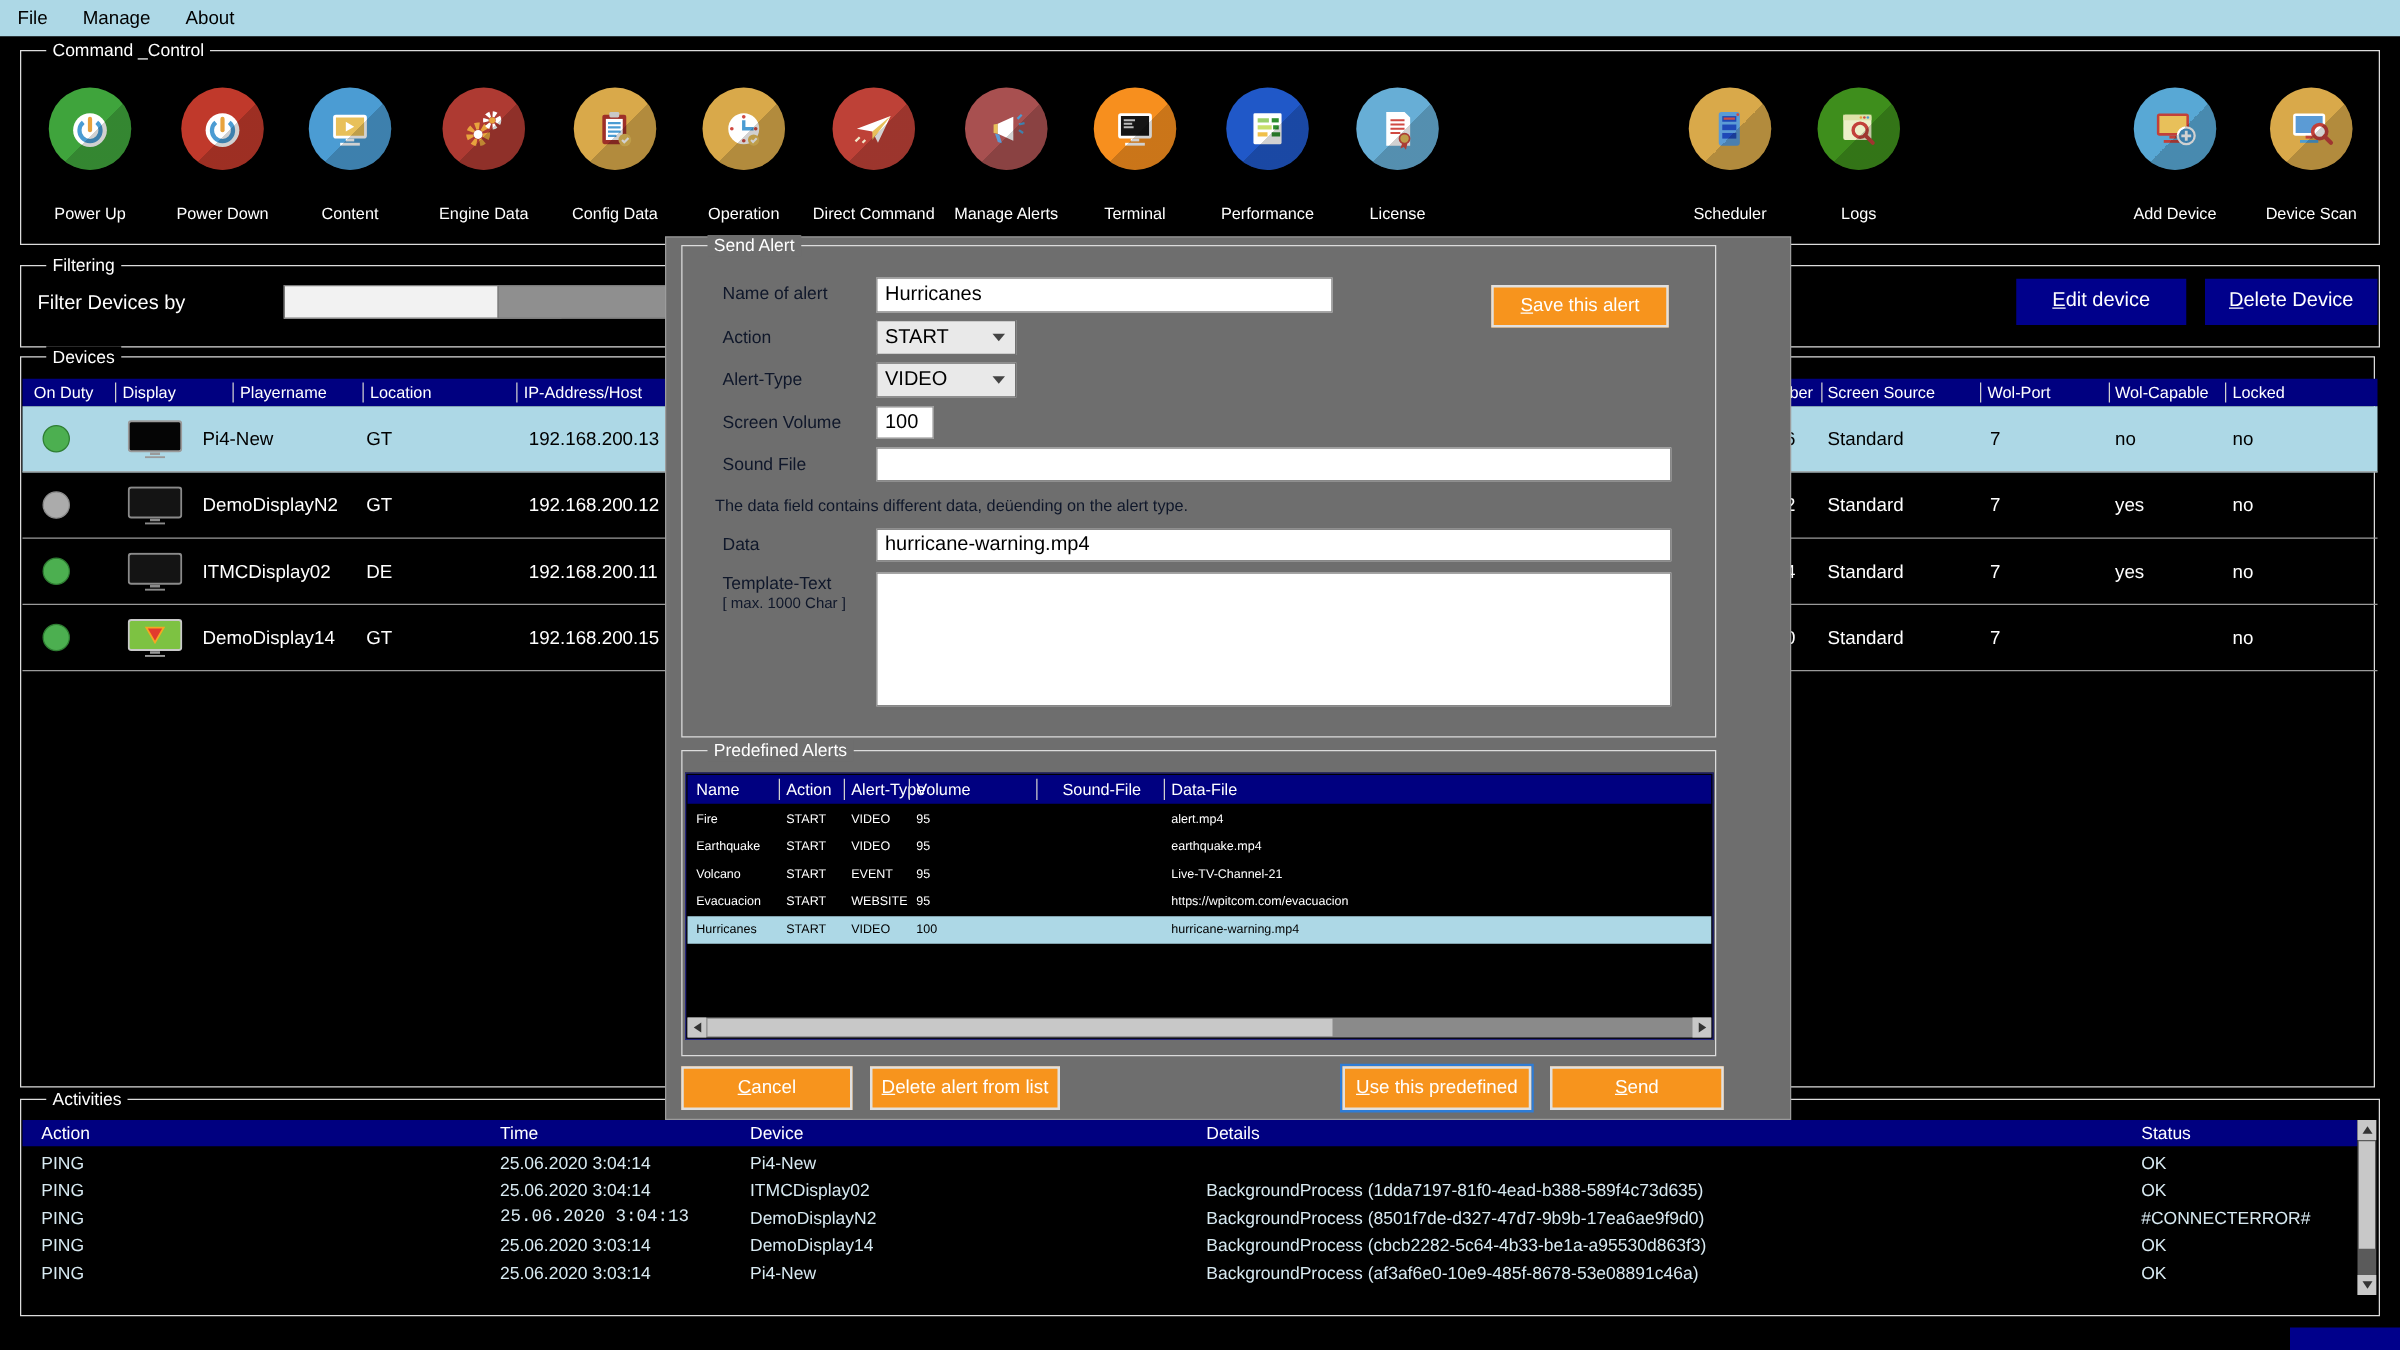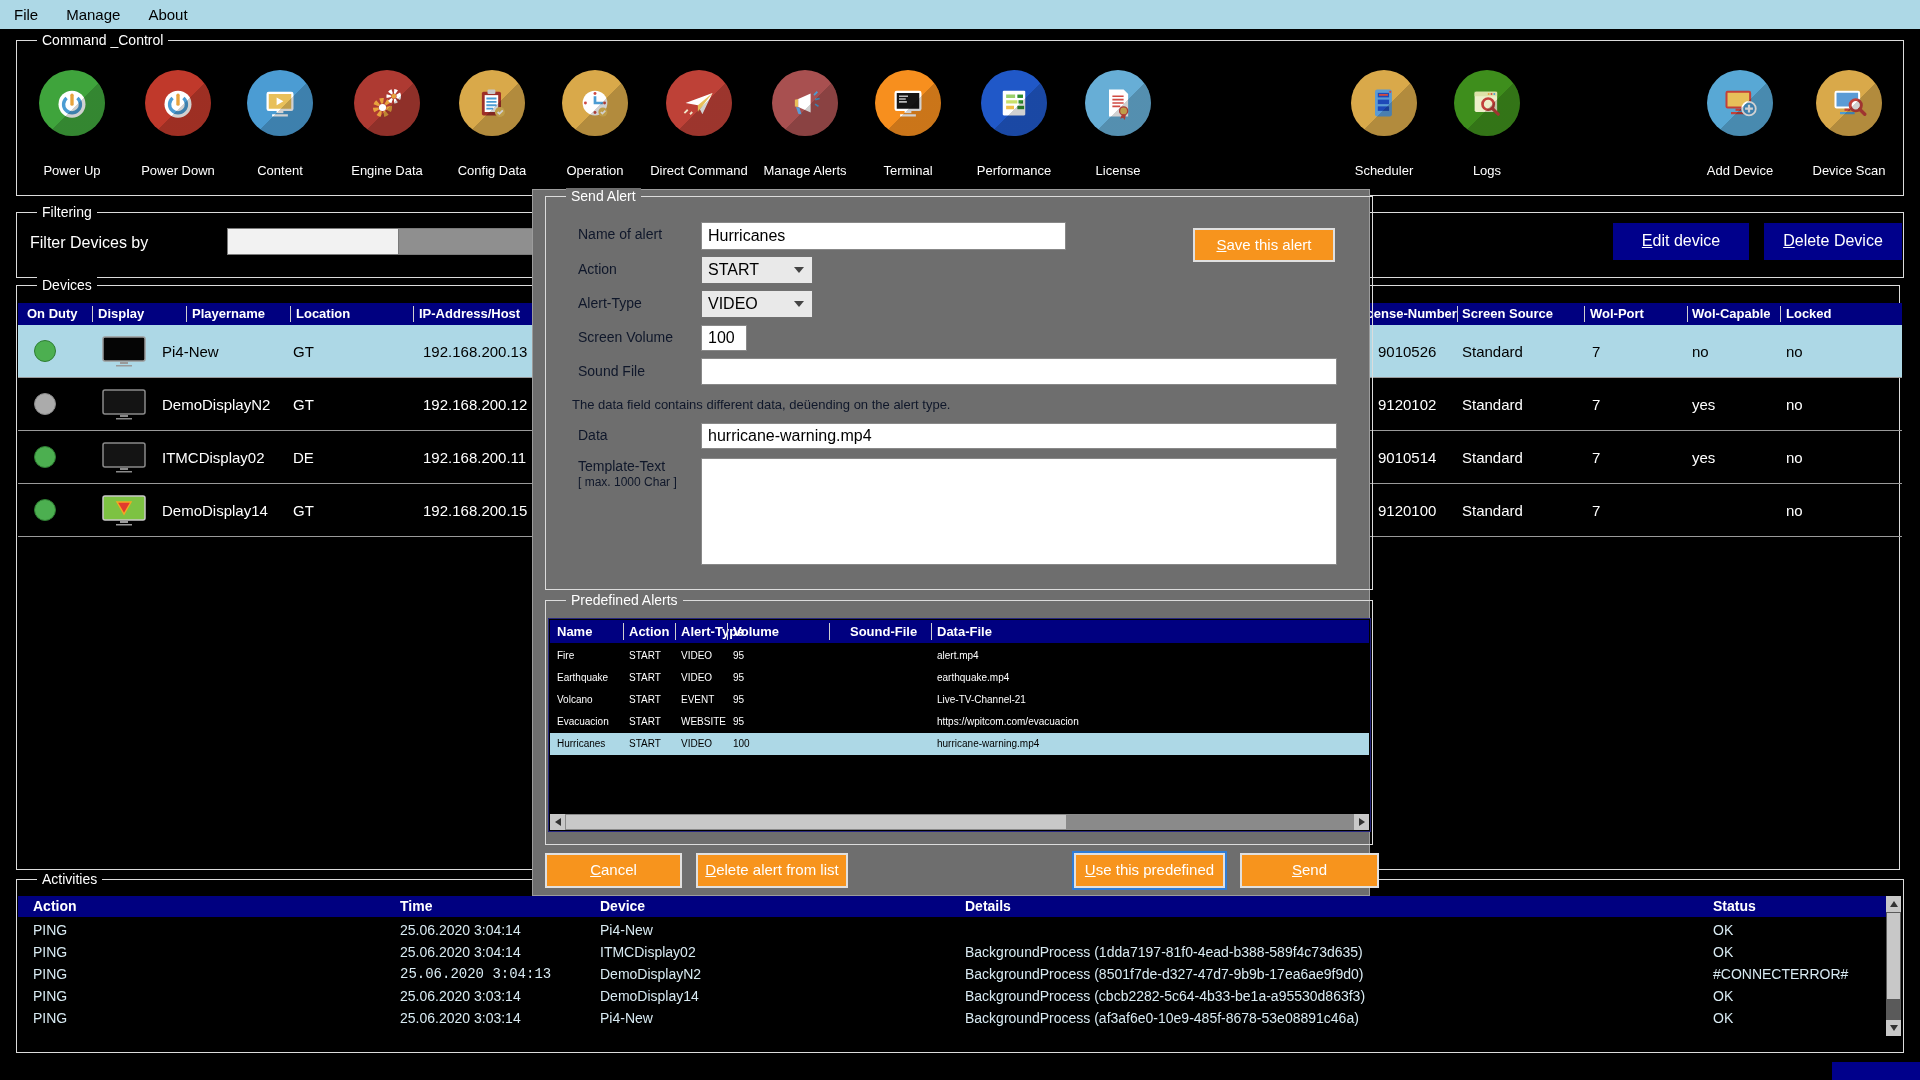--- a/index.html
+++ b/index.html
@@ -33,32 +33,32 @@
   .caret{ position:absolute; right:8px; top:10px; width:0; height:0;
           border-left:5px solid transparent; border-right:5px solid transparent;
           border-top:6px solid #444; }
   .grayinput{ background:#8F8F8F; border:1px solid #7A7A7A; }
 
   .navbtn{ background:#00008B; color:#fff; font-size:16px; text-align:center; cursor:pointer; }
   .navbtn::first-letter{ text-decoration:underline; }
 
   
   .thead{ background:#000080; color:#fff; }
-  .thead .hcell{ position:absolute; font-size:13px; top:0;font-weight:bold; }
+  .thead .hcell{ position:absolute; font-size:13px; top:0; }
   .vsep{ position:absolute; top:3px; bottom:3px; width:1px; background:#cfcfcf; }
   .drow{ position:absolute; left:18px; width:1884px; height:53px; border-bottom:1px solid #9a9a9a; }
   .drow.sel{ background:#ADD8E6; color:#000; }
   .dcell{ position:absolute; font-size:15px; line-height:53px; white-space:nowrap; }
   .dot{ position:absolute; width:22px; height:22px; border-radius:50%; top:15px; }
   .dot.green{ background:#4CAF50; border:1px solid #2E7D32; }
   .dot.gray{ background:#ABABAB; border:1px solid #8a8a8a; }
   .mon{ position:absolute; left:84px; top:11px; }
 
   
-  .dialog{ left:533px; top:190px; width:836px; height:705px; background:#6E6E6E;
+  .dialog{ left:533px; top:190px; width:899px; height:705px; background:#6E6E6E;
            box-shadow:0 0 0 1px #9c9c9c; z-index:50; }
   .dgbox{ position:absolute; border:1px solid #dcdcdc; }
   .dlabel{ position:absolute; font-size:14px; color:#0f172a; white-space:nowrap; }
   .dinput{ position:absolute; background:#fff; border:1px solid #888; font-family:"Liberation Sans",sans-serif;
            font-size:16px; color:#000; padding:0 6px; }
   .dselect{ position:absolute; background:#E9E9E9; border:1px solid #707070; font-size:16px;
             color:#000; padding:0 6px; line-height:26px; cursor:pointer; }
   .obtn{ position:absolute; background:#F7941D; border:2px solid #E0E0E0; color:#fff;
          font-size:15px; text-align:center; line-height:29px; cursor:pointer; }
   .obtn::first-letter{ text-decoration:underline; }

